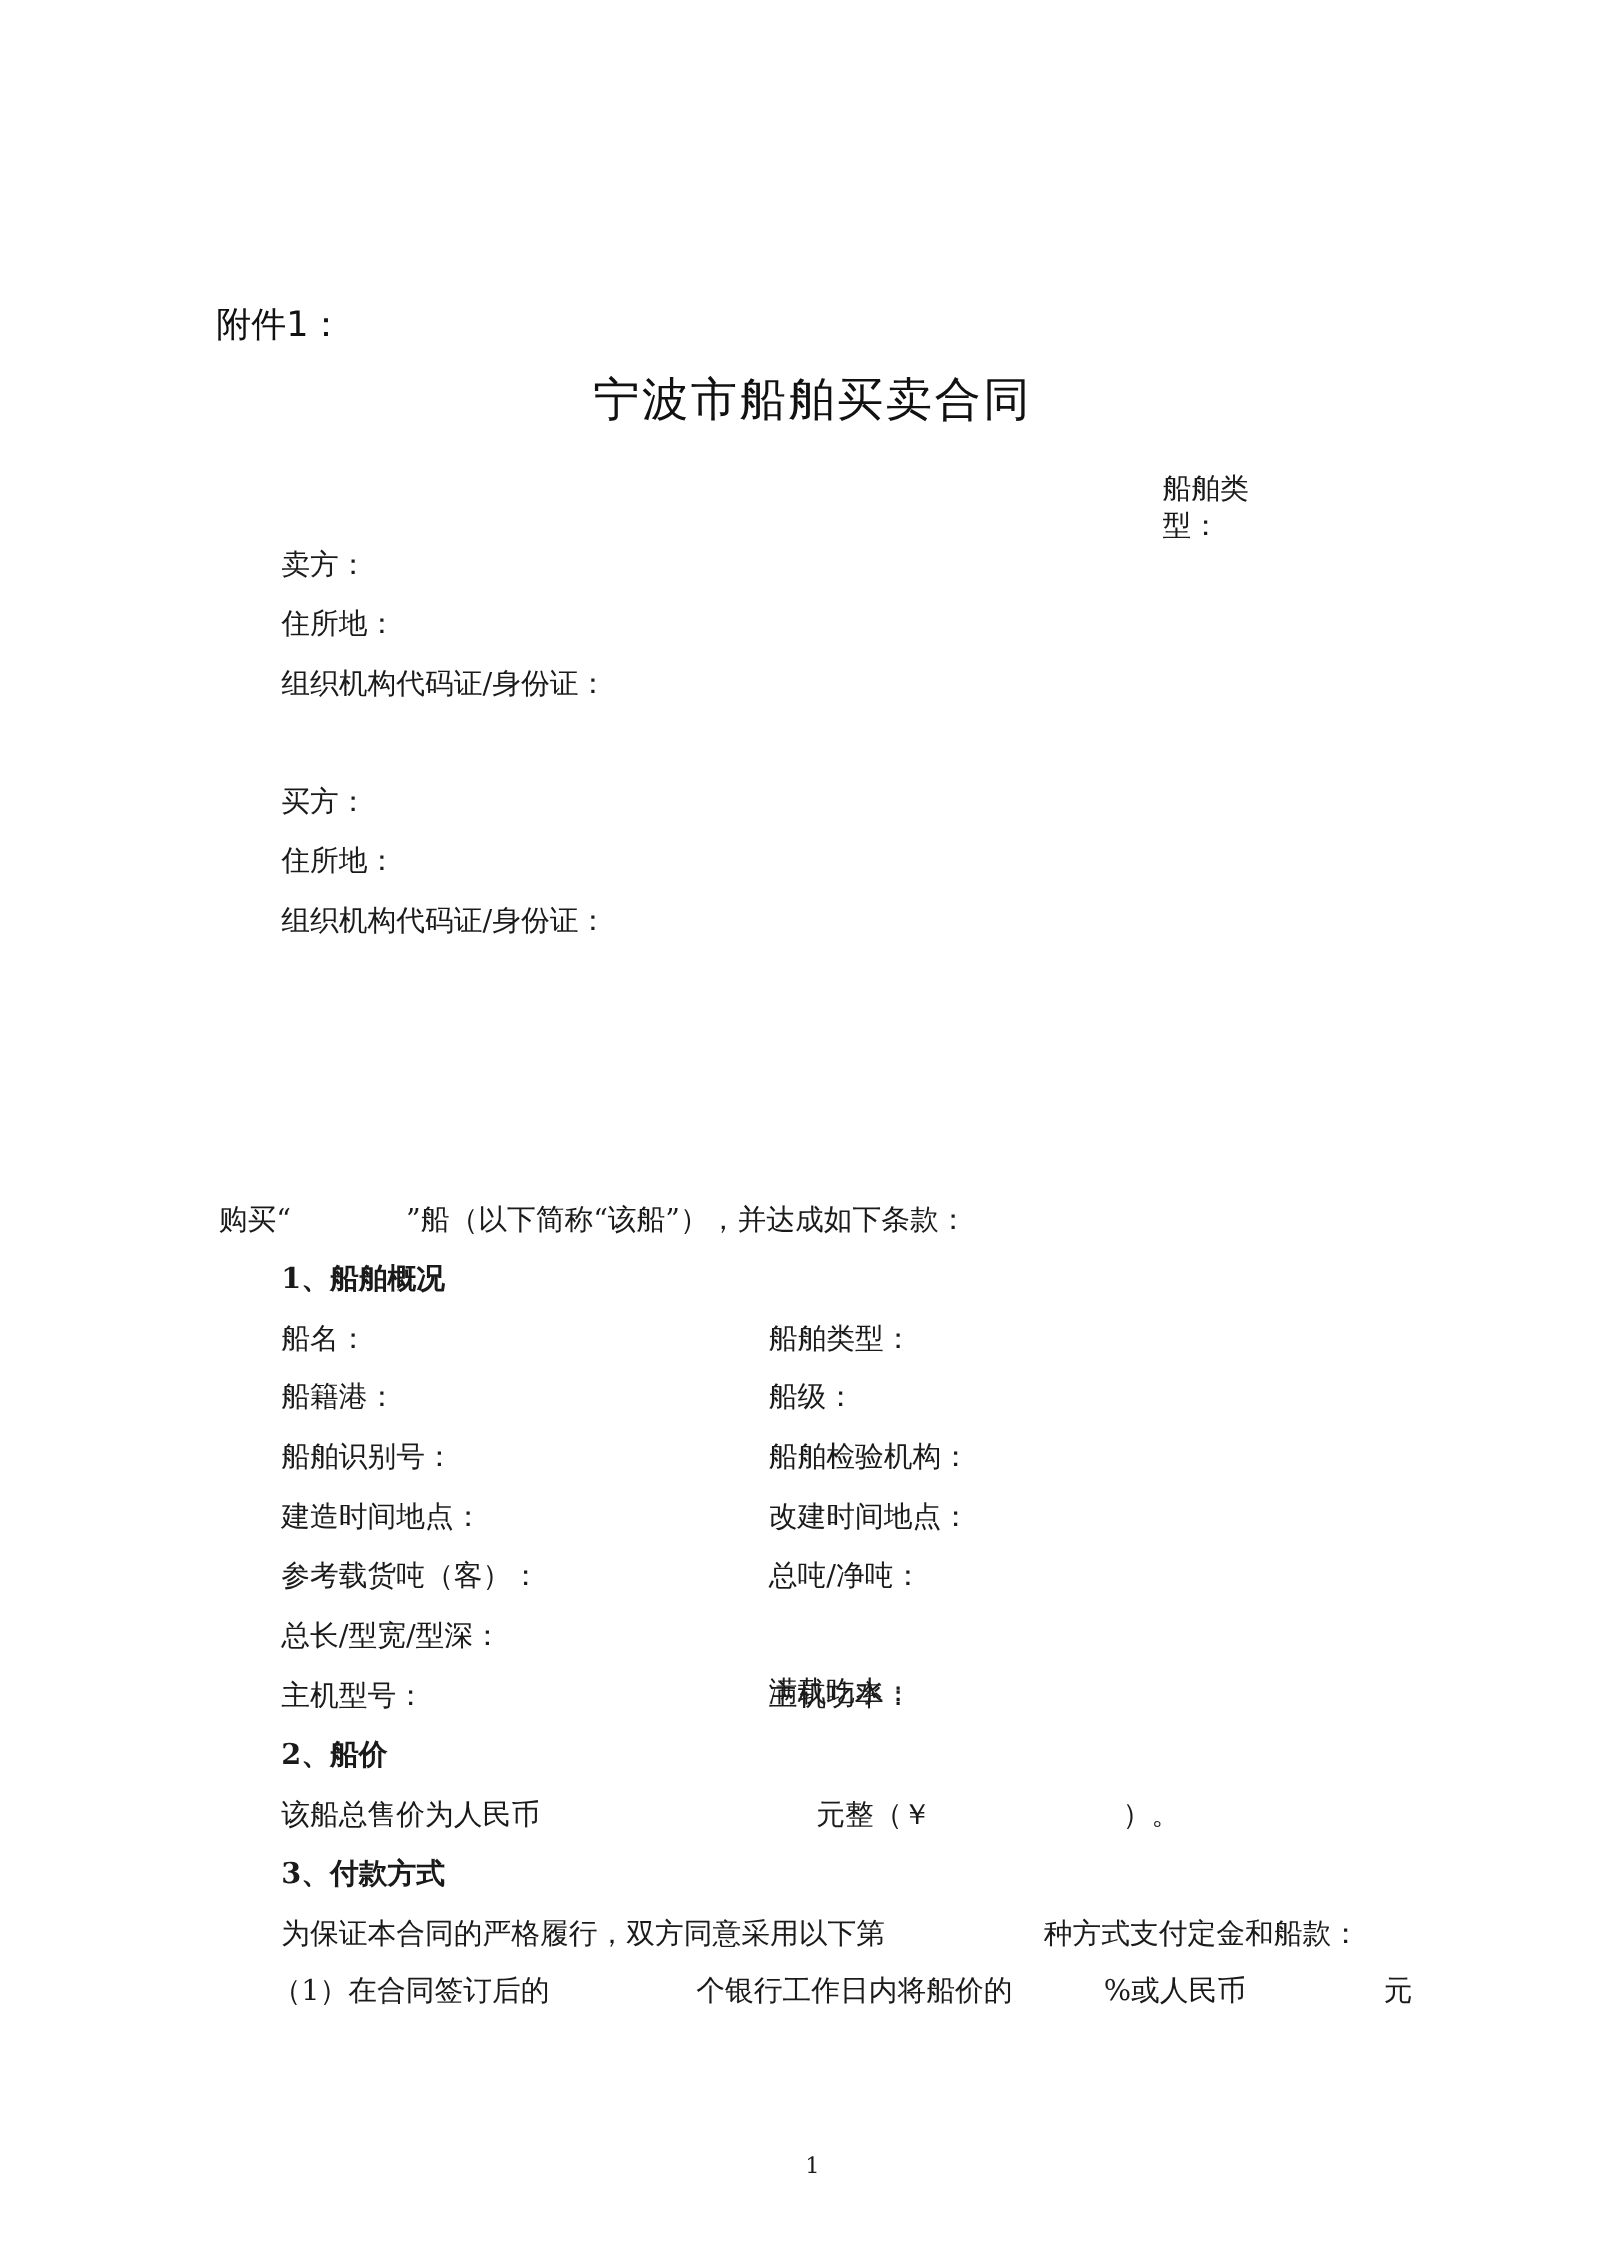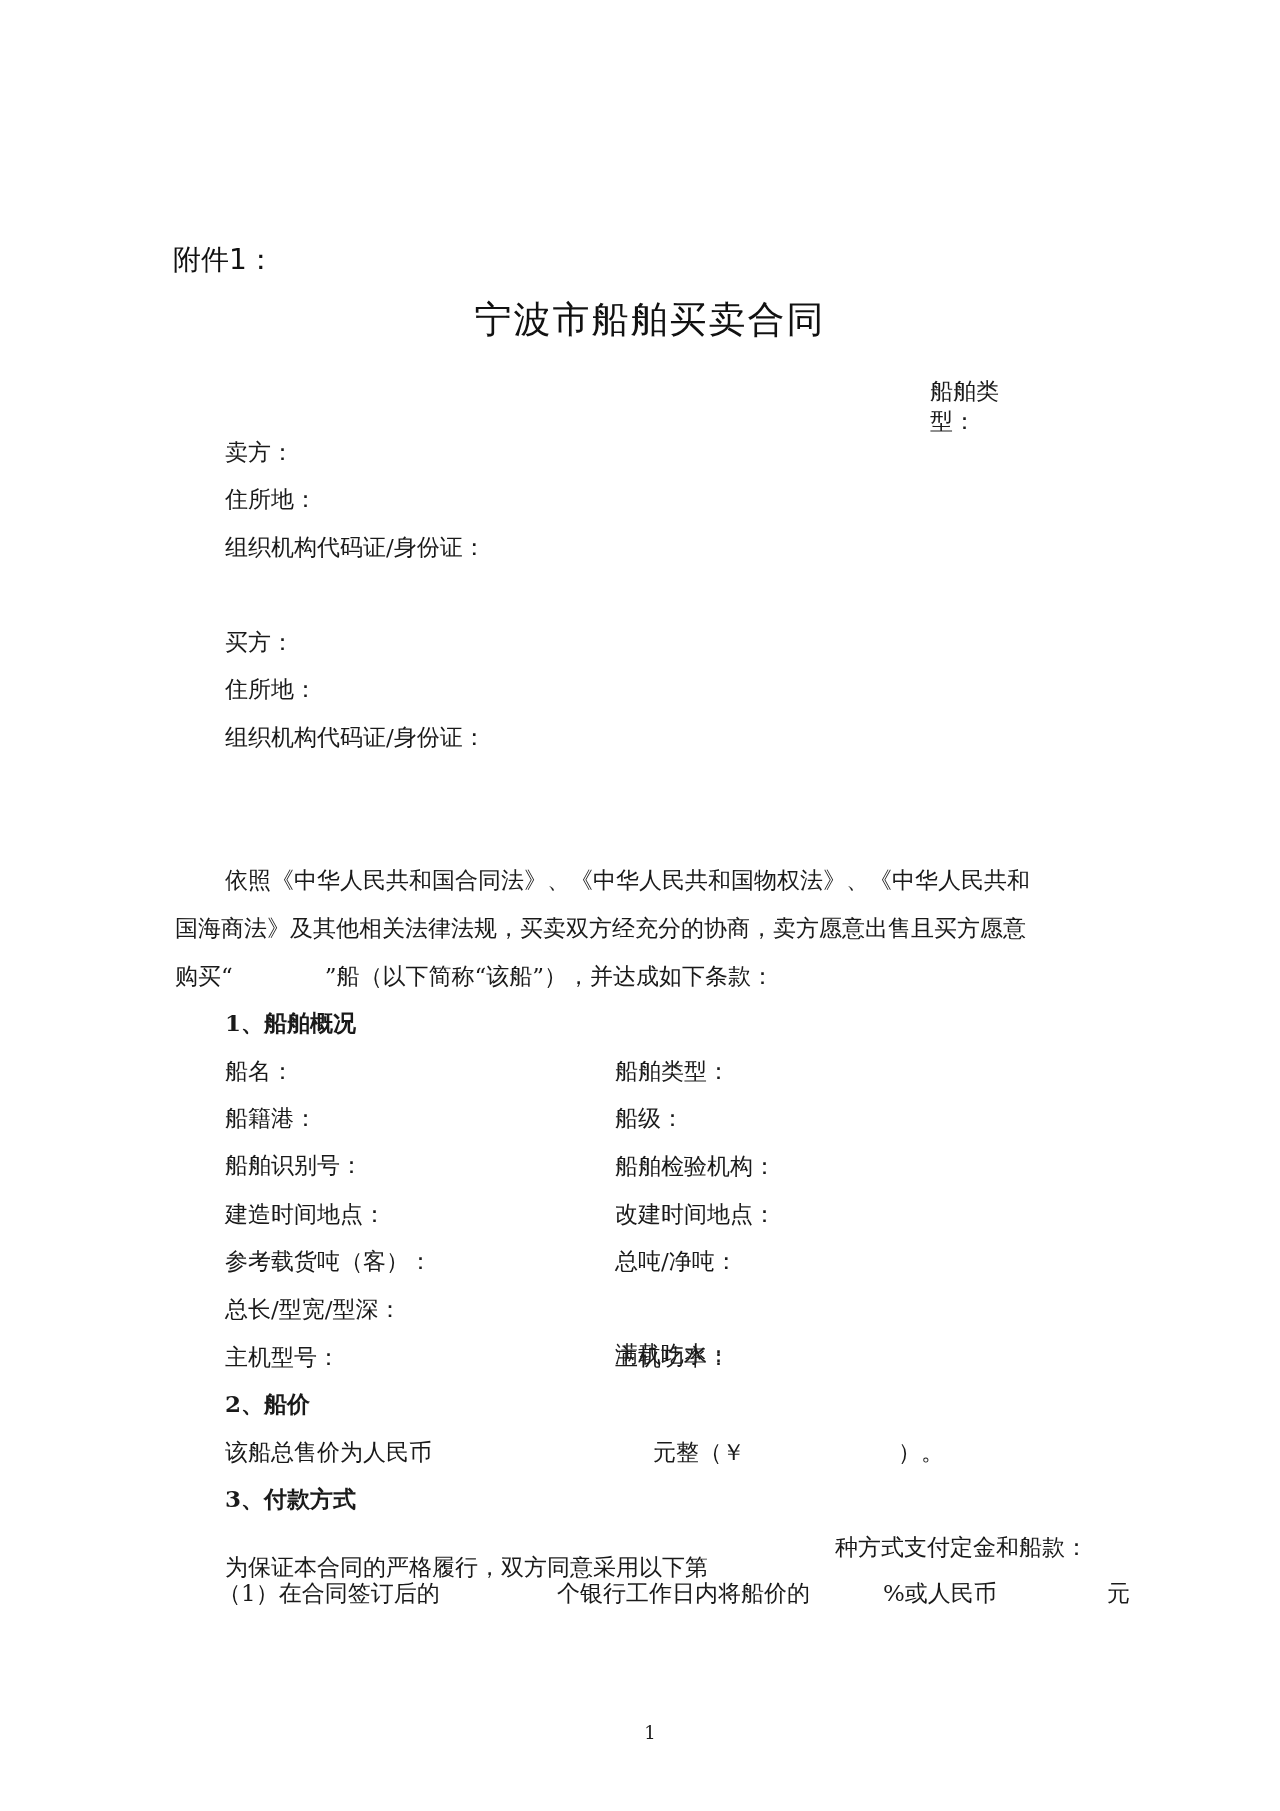--- a/index.html
+++ b/index.html
@@ -27,22 +27,20 @@
   <div class="contract-no">船舶类型：</div>
 
   <div class="line" style="left:225px; top:425px;">卖方：</div>
   <div class="line" style="left:225px; top:472px;">住所地：</div>
   <div class="line" style="left:225px; top:520px;">组织机构代码证/身份证：</div>
 
   <div class="line" style="left:225px; top:615px;">买方：</div>
   <div class="line" style="left:225px; top:662px;">住所地：</div>
   <div class="line" style="left:225px; top:710px;">组织机构代码证/身份证：</div>
 
-  <div class="line" style="left:225px; top:853px;">依照《中华人民共和国合同法》、《中华人民共和国物权法》、《中华人民共和</div>
-  <div class="line" style="left:175px; top:901px;">国海商法》及其他相关法律法规，买卖双方经充分的协商，卖方愿意出售且买方愿意</div>
   <div class="line" style="left:175px; top:949px;">购买“　　　　”船（以下简称“该船”），并达成如下条款：</div>
 
   <div class="line bold" style="left:225px; top:996px;">1、船舶概况</div>
 
   <div class="line col-l" style="top:1044px;">船名：</div>
   <div class="line col-r" style="top:1044px;">船舶类型：</div>
 
   <div class="line col-l" style="top:1091px;">船籍港：</div>
   <div class="line col-r" style="top:1091px;">船级：</div>
 
@@ -60,21 +58,21 @@
 
   <div class="line col-l" style="top:1330px;">主机型号：</div>
   <div class="line col-r" style="top:1330px;">主机功率：</div>
 
   <div class="line bold" style="left:225px; top:1377px;">2、船价</div>
   <div class="line" style="left:225px; top:1425px;">该船总售价为人民币</div>
   <div class="line" style="left:653px; top:1425px;">元整（￥</div>
   <div class="line" style="left:898px; top:1425px;">）。</div>
 
   <div class="line bold" style="left:225px; top:1472px;">3、付款方式</div>
-  <div class="line" style="left:225px; top:1520px;margin-top:20px;">为保证本合同的严格履行，双方同意采用以下第</div>
+  <div class="line" style="left:225px; top:1520px;">为保证本合同的严格履行，双方同意采用以下第</div>
   <div class="line" style="left:835px; top:1520px;">种方式支付定金和船款：</div>
   <div class="line" style="left:218px; top:1566px;">（1）在合同签订后的</div>
   <div class="line" style="left:557px; top:1566px;">个银行工作日内将船价的</div>
   <div class="line" style="left:883px; top:1566px;">%或人民币</div>
   <div class="line" style="left:1107px; top:1566px;">元</div>
 
   <div class="pageno">1</div>
 </div>
 
 </body></html>

